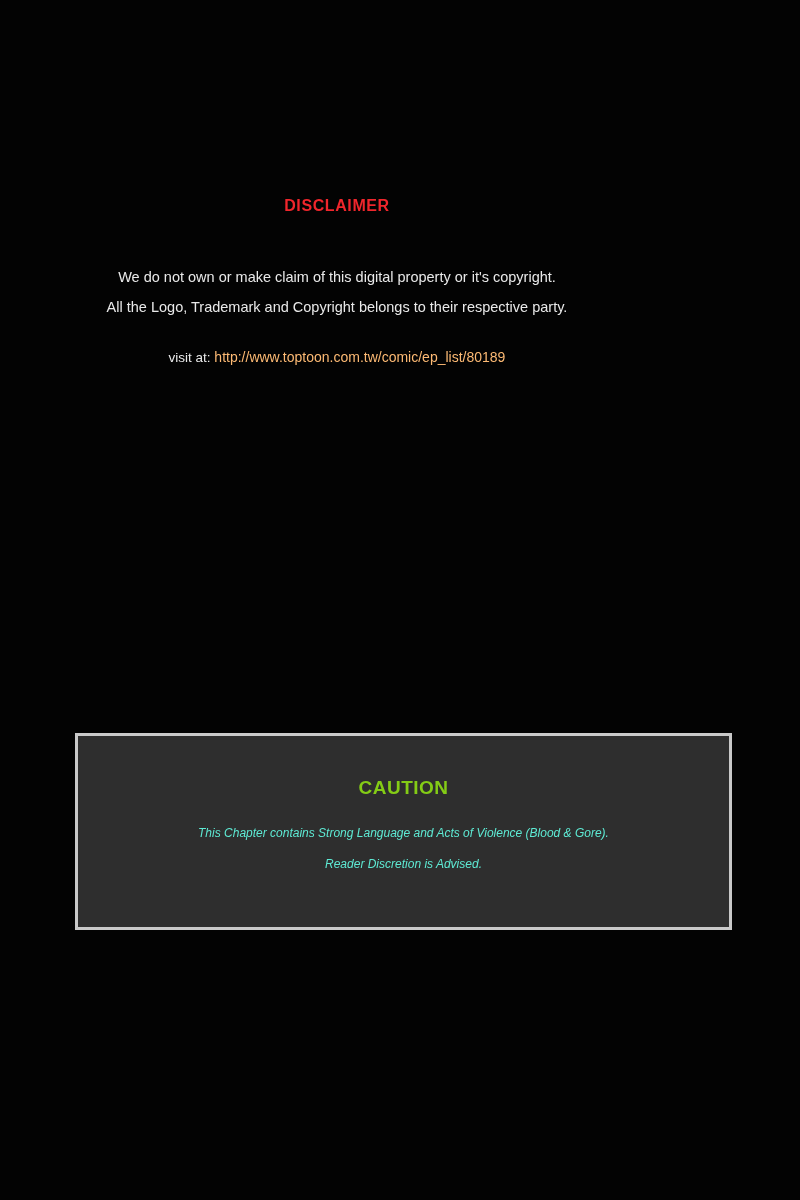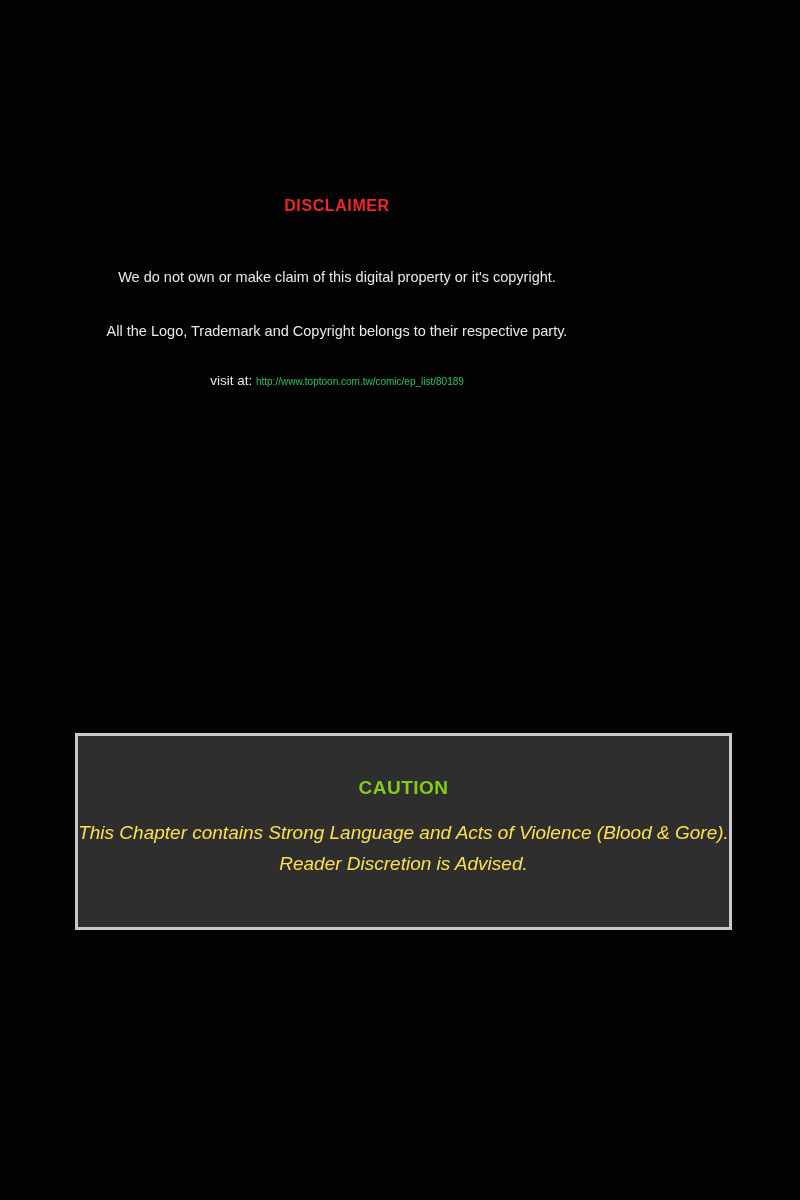--- a/index.html
+++ b/index.html
@@ -35,33 +35,33 @@
     letter-spacing: 0.6px;
     line-height: 20px;
   }
   .para {
     color: #e9e9e9;
     font-size: 14.5px;
     line-height: 30px;
     font-weight: normal;
   }
   .para-1 { margin-top: 46px; }
-  .para-2 { margin-top: 24px; }
+  .para-2 { }
   .para-3 { margin-top: 24px; }
   .para-4 { margin-top: 22px; font-size: 13.5px; }
   .italic { font-style: italic; }
   .redlink {
     color: #e8342c;
     font-style: italic;
     font-weight: bold;
     font-size: 13px;
   }
   .url {
-    color: #22c55e;
-    font-size: 10px;
+    color: #fdba74;
+    font-size: 14px;
     text-decoration: none;
   }
   .visit-line {
     color: #e9e9e9;
     font-size: 13.5px;
     line-height: 26px;
   }
 
   
   .caution-box {
@@ -77,22 +77,22 @@
   }
   .caution-title {
     color: #84cc16;
     font-size: 19px;
     font-weight: bold;
     letter-spacing: 0.5px;
     margin-top: 41px;
     line-height: 22px;
   }
   .caution-line {
-    color: #fde047;
-    font-size: 19px;
+    color: #5eead4;
+    font-size: 12px;
     font-style: italic;
     line-height: 30px;
   }
   .caution-line-1 { margin-top: 19px; }
   .caution-line-2 { margin-top: 1px; }
 </style>
 </head>
 <body>
 
 <div class="page">

